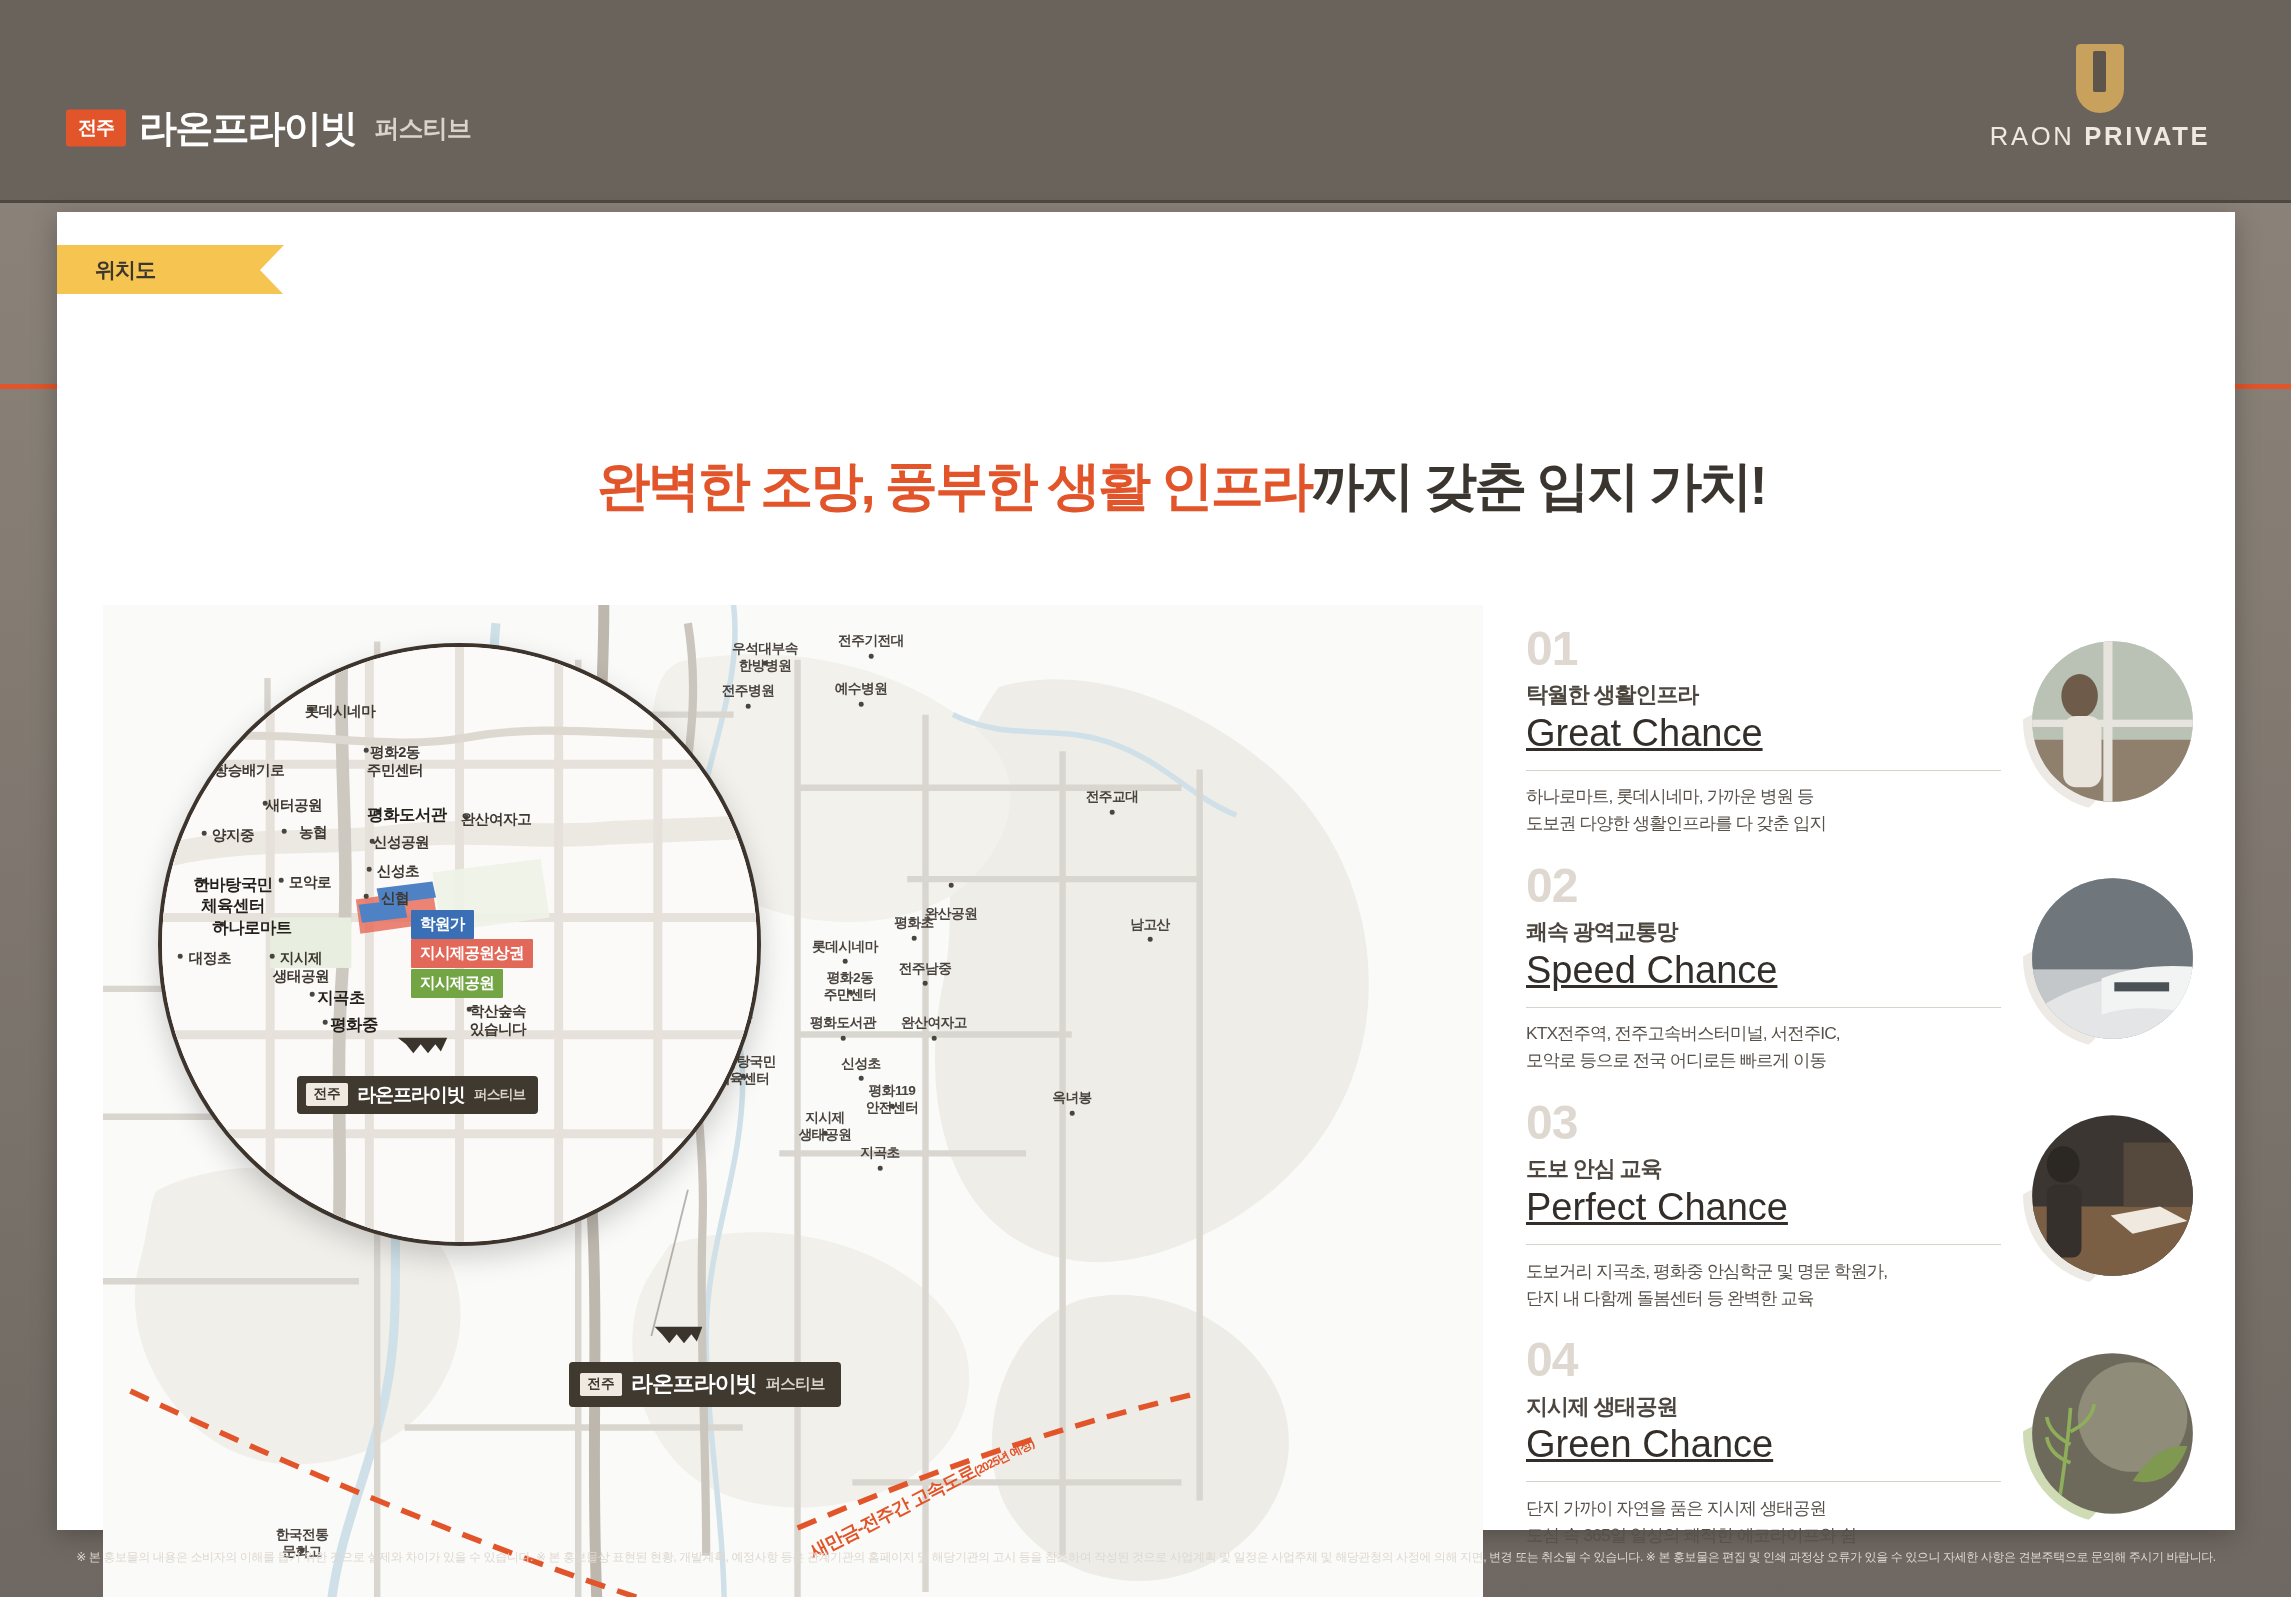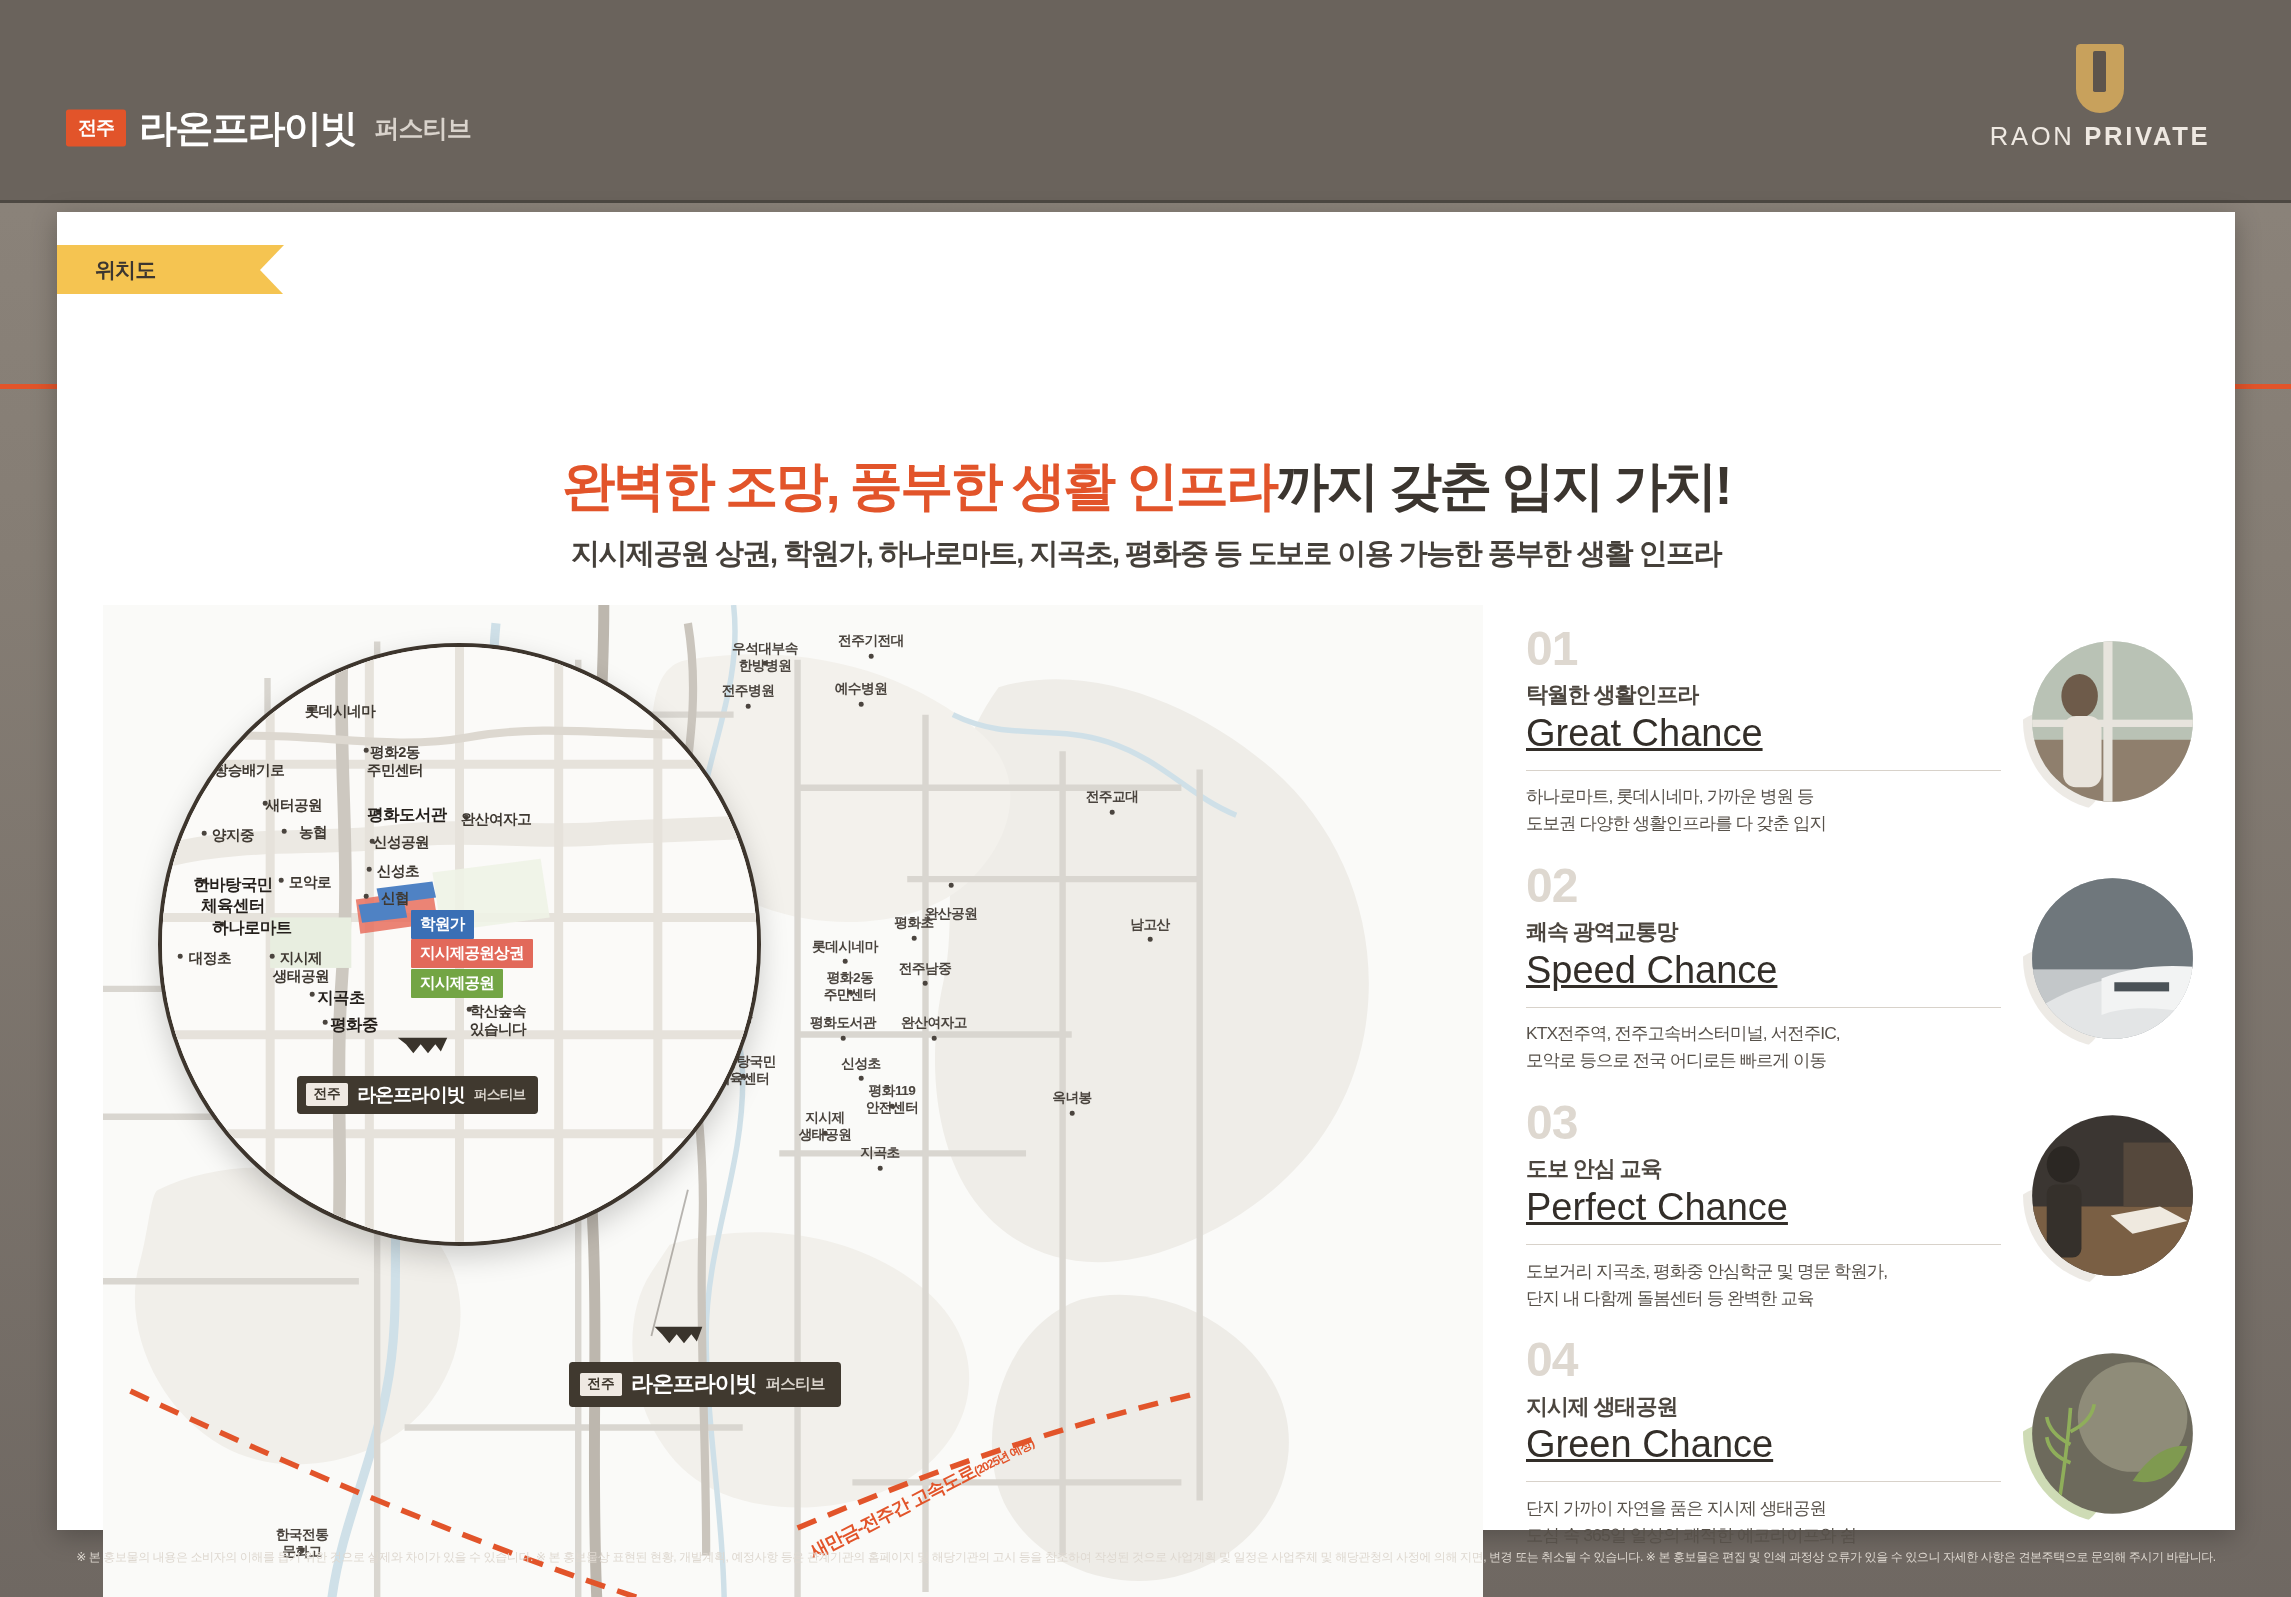--- a/index.html
+++ b/index.html
@@ -75,20 +75,21 @@
   }
   .tag-location::after {
     content: ""; position: absolute; right: 0px; top: 0;
     border-top: 25px solid transparent; border-bottom: 25px solid transparent;
     border-right: 24px solid #ffffff;
   }
   .headline {
     position: absolute; top: 239px; width: 100%; text-align: center;
     font-size: 53px; font-weight: 700; letter-spacing: -2.7px; color: #3b352f;
     white-space: nowrap;
+    margin-left: 35px;
   }
   .headline .hl-orange { color: #e2542a; }
   .subhead {
     position: absolute; top: 322px; width: 100%; text-align: center;
     font-size: 29px; font-weight: 700; letter-spacing: -1.5px; color: #45403a;
   }
 
   
   .map-wrap {
     position: absolute; left: 46px; top: 393px; width: 1380px; height: 1060px;
@@ -197,21 +198,20 @@
   <div class="rule-left"></div>
   <div class="rule-right"></div>
 
   <div class="card">
 
     <div class="tag-location">위치도</div>
 
     <div class="headline">
       <span class="hl-orange">완벽한 조망, 풍부한 생활 인프라</span><span>까지 갖춘 입지 가치!</span>
     </div>
-    <div class="subhead">지시제공원 상권, 학원가, 하나로마트, 지곡초, 평화중 등 도보로 이용 가능한 풍부한 생활 인프라</div>
 
     <div class="map-wrap">
       <svg class="map-bg" viewBox="0 0 1510 1160" preserveAspectRatio="none">
         <rect x="0" y="0" width="1510" height="1160" fill="#fafaf8"></rect>
 
         <path d="M0,0 H1510 V1160 H0 Z" fill="#fafaf8"></path>
         <path d="M980,90 C1080,60 1200,110 1280,180 C1360,250 1400,360 1380,470 C1360,580 1280,660 1180,700 C1090,736 1010,720 960,660 C910,600 900,500 920,410 C940,320 900,200 980,90 Z" fill="#efede8"></path>
         <path d="M640,60 C760,40 880,70 960,140 C1010,184 1000,250 950,300 C900,350 800,360 720,330 C650,304 600,240 600,170 C600,120 600,66 640,60 Z" fill="#f3f1ec"></path>
         <path d="M60,640 C140,600 260,610 330,660 C400,710 410,800 360,870 C310,940 200,960 130,920 C60,880 20,790 40,720 C50,684 52,644 60,640 Z" fill="#f1efea"></path>
         <path d="M620,700 C720,670 830,690 900,750 C970,810 960,900 890,950 C820,1000 700,1000 640,950 C580,900 560,790 600,730 Z" fill="#f2f0eb"></path>

